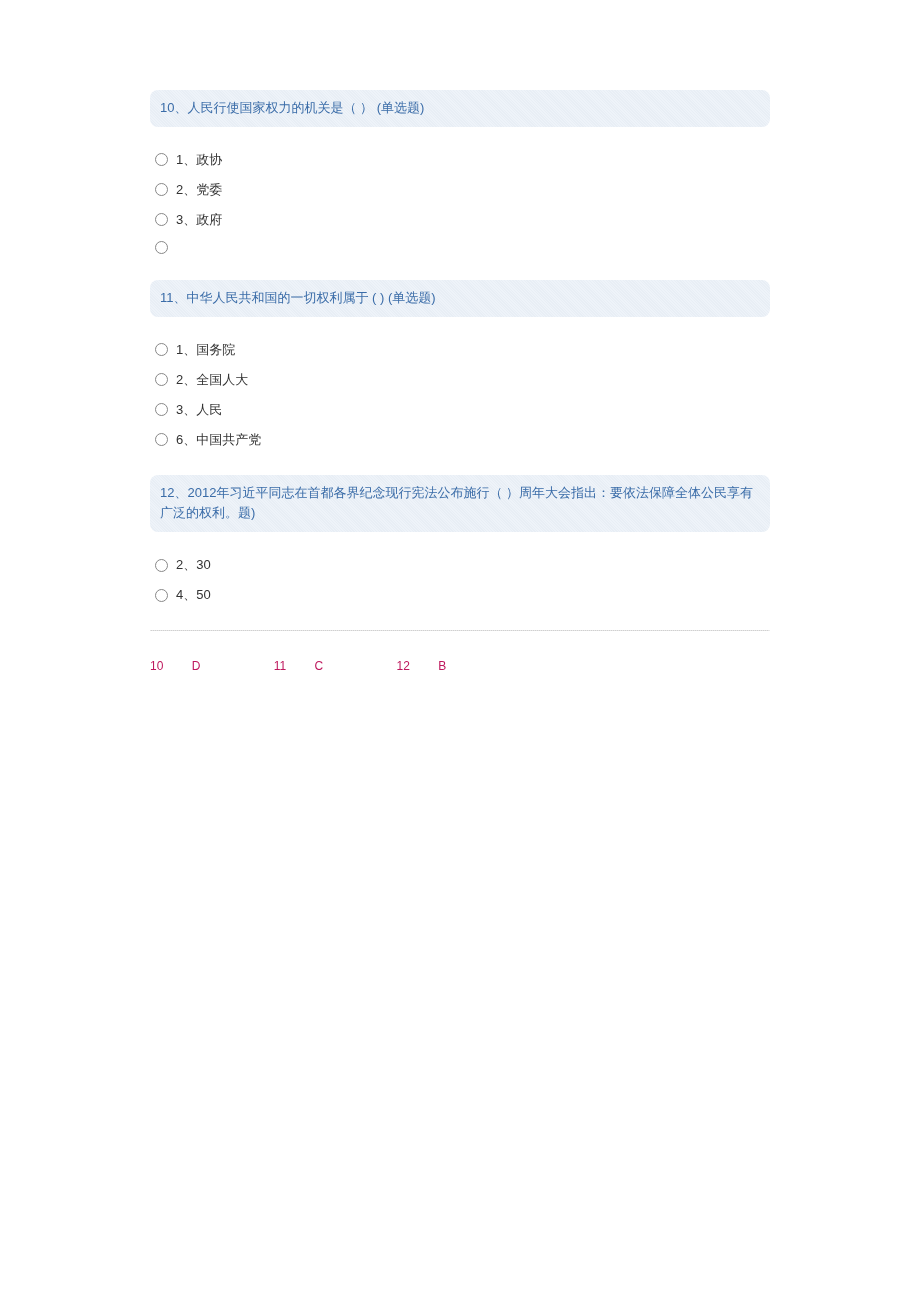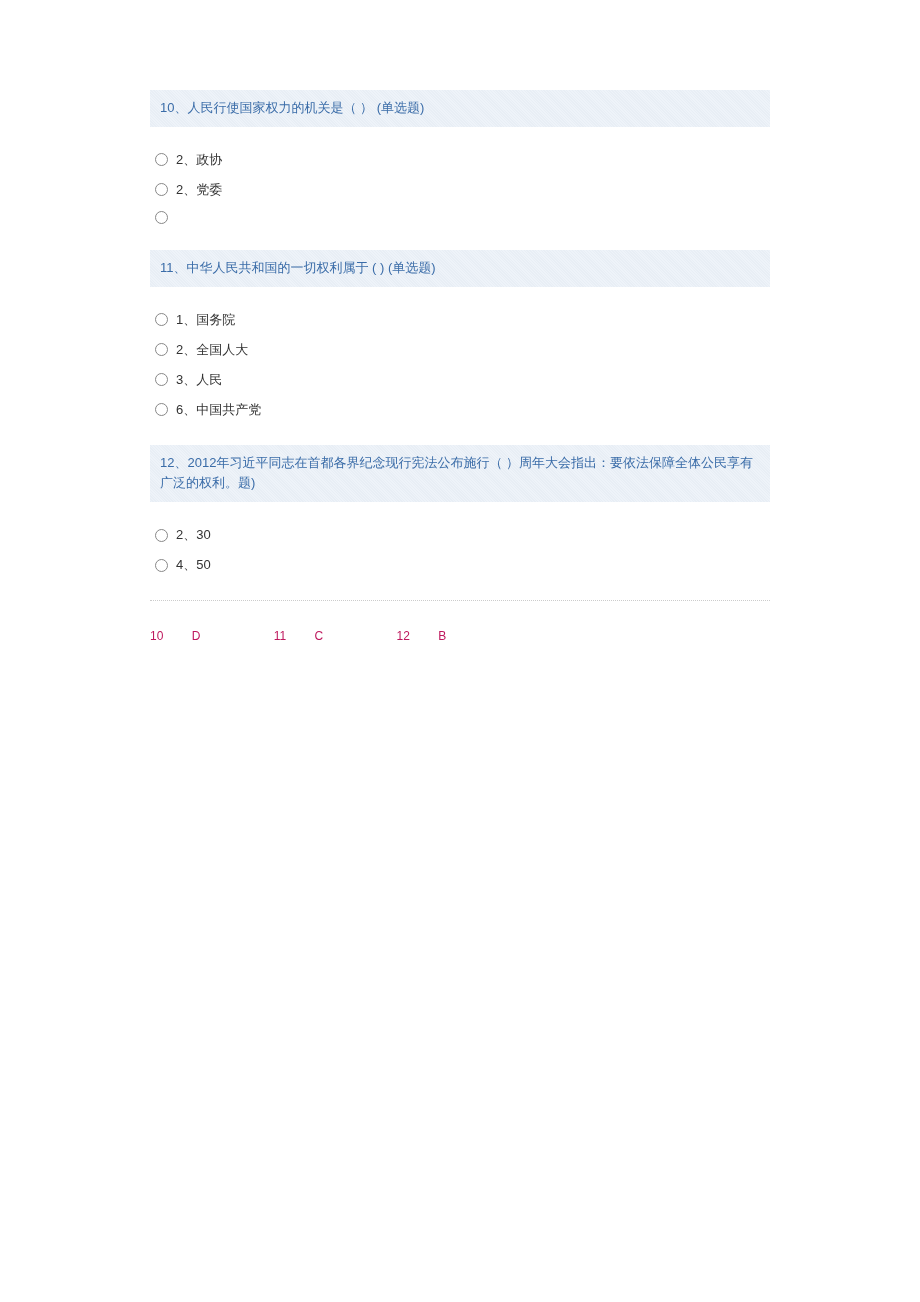--- a/index.html
+++ b/index.html
@@ -1,18 +1,19 @@
 <!DOCTYPE html>
 <html><head>
   <meta charset="utf-8">
   <style>
     * {
       margin: 0;
       padding: 0;
       box-sizing: border-box;
+      border-radius: 8px;
     }
     body {
       font-family: "Microsoft YaHei", "SimSun", Arial, sans-serif;
       background: #ffffff;
       padding: 90px 150px 40px 150px;
       font-size: 13px;
       color: #333;
     }
     .question-header {
       background: repeating-linear-gradient(
@@ -67,25 +68,29 @@
       margin-right: 25px;
     }
   </style>
 </head>
 <body>
 
 <div class="question-header">10、人民行使国家权力的机关是（ ） (单选题)</div>
 <div class="options">
   <div class="option-item">
     <span class="radio-circle"></span>
-    <span>2、政协</span>
+    <span>1、政协</span>
   </div>
   <div class="option-item">
     <span class="radio-circle"></span>
     <span>2、党委</span>
+  </div>
+  <div class="option-item">
+    <span class="radio-circle"></span>
+    <span>3、政府</span>
   </div>
   <div class="option-item">
     <span class="radio-circle"></span>
   </div>
 </div>
 
 <div class="question-header">11、中华人民共和国的一切权利属于 ( ) (单选题)</div>
 <div class="options">
   <div class="option-item">
     <span class="radio-circle"></span>

